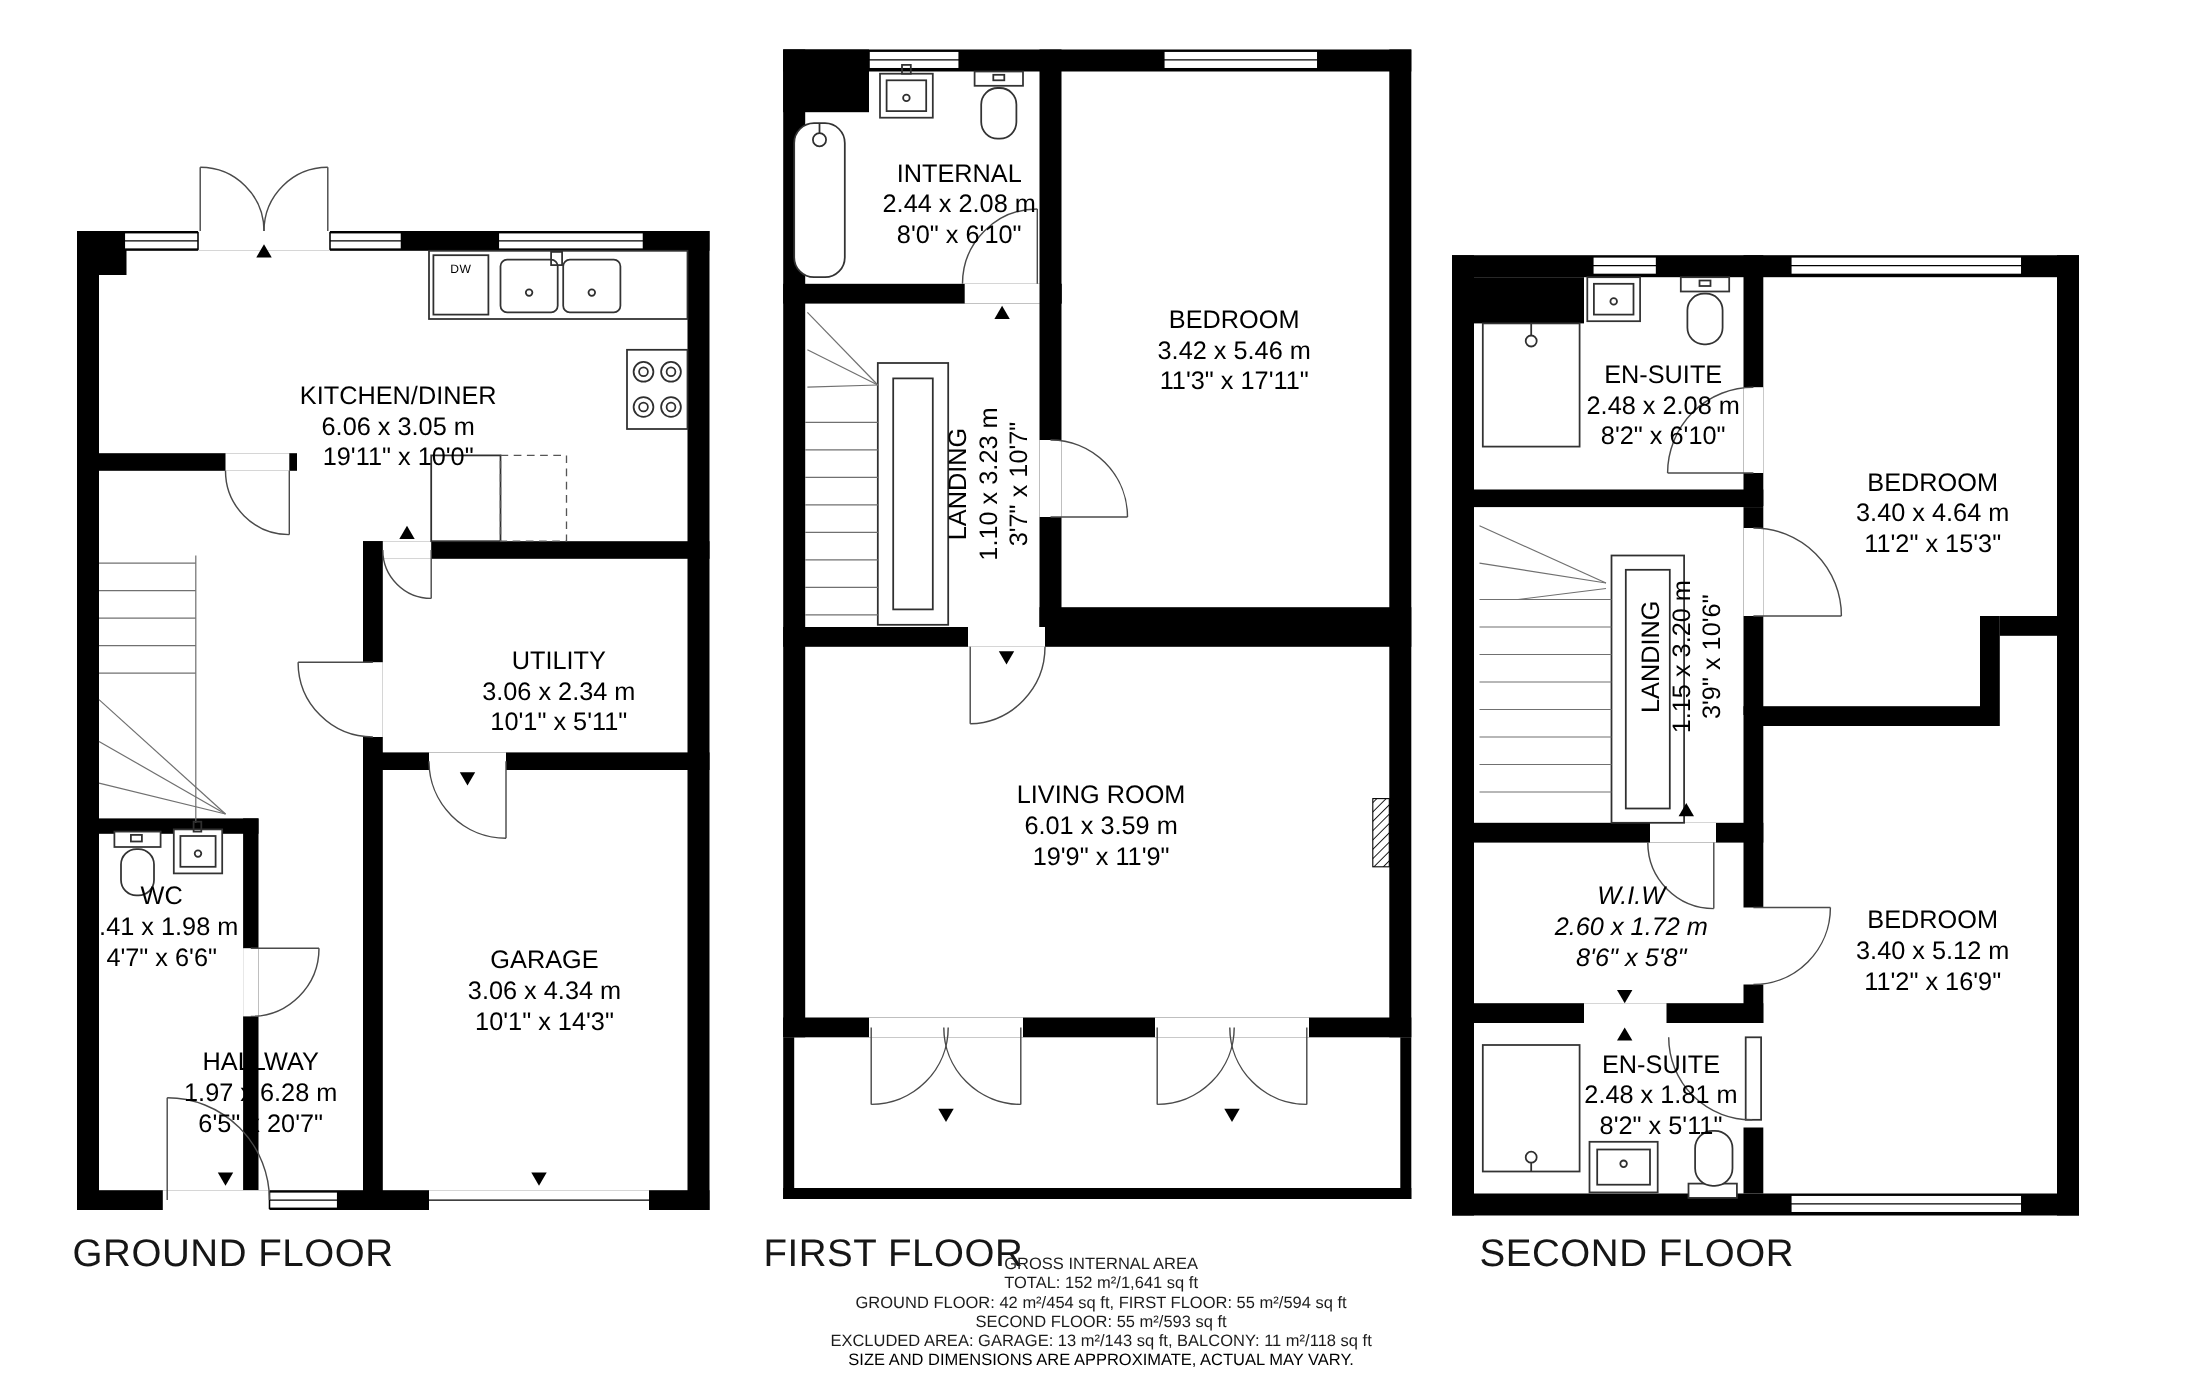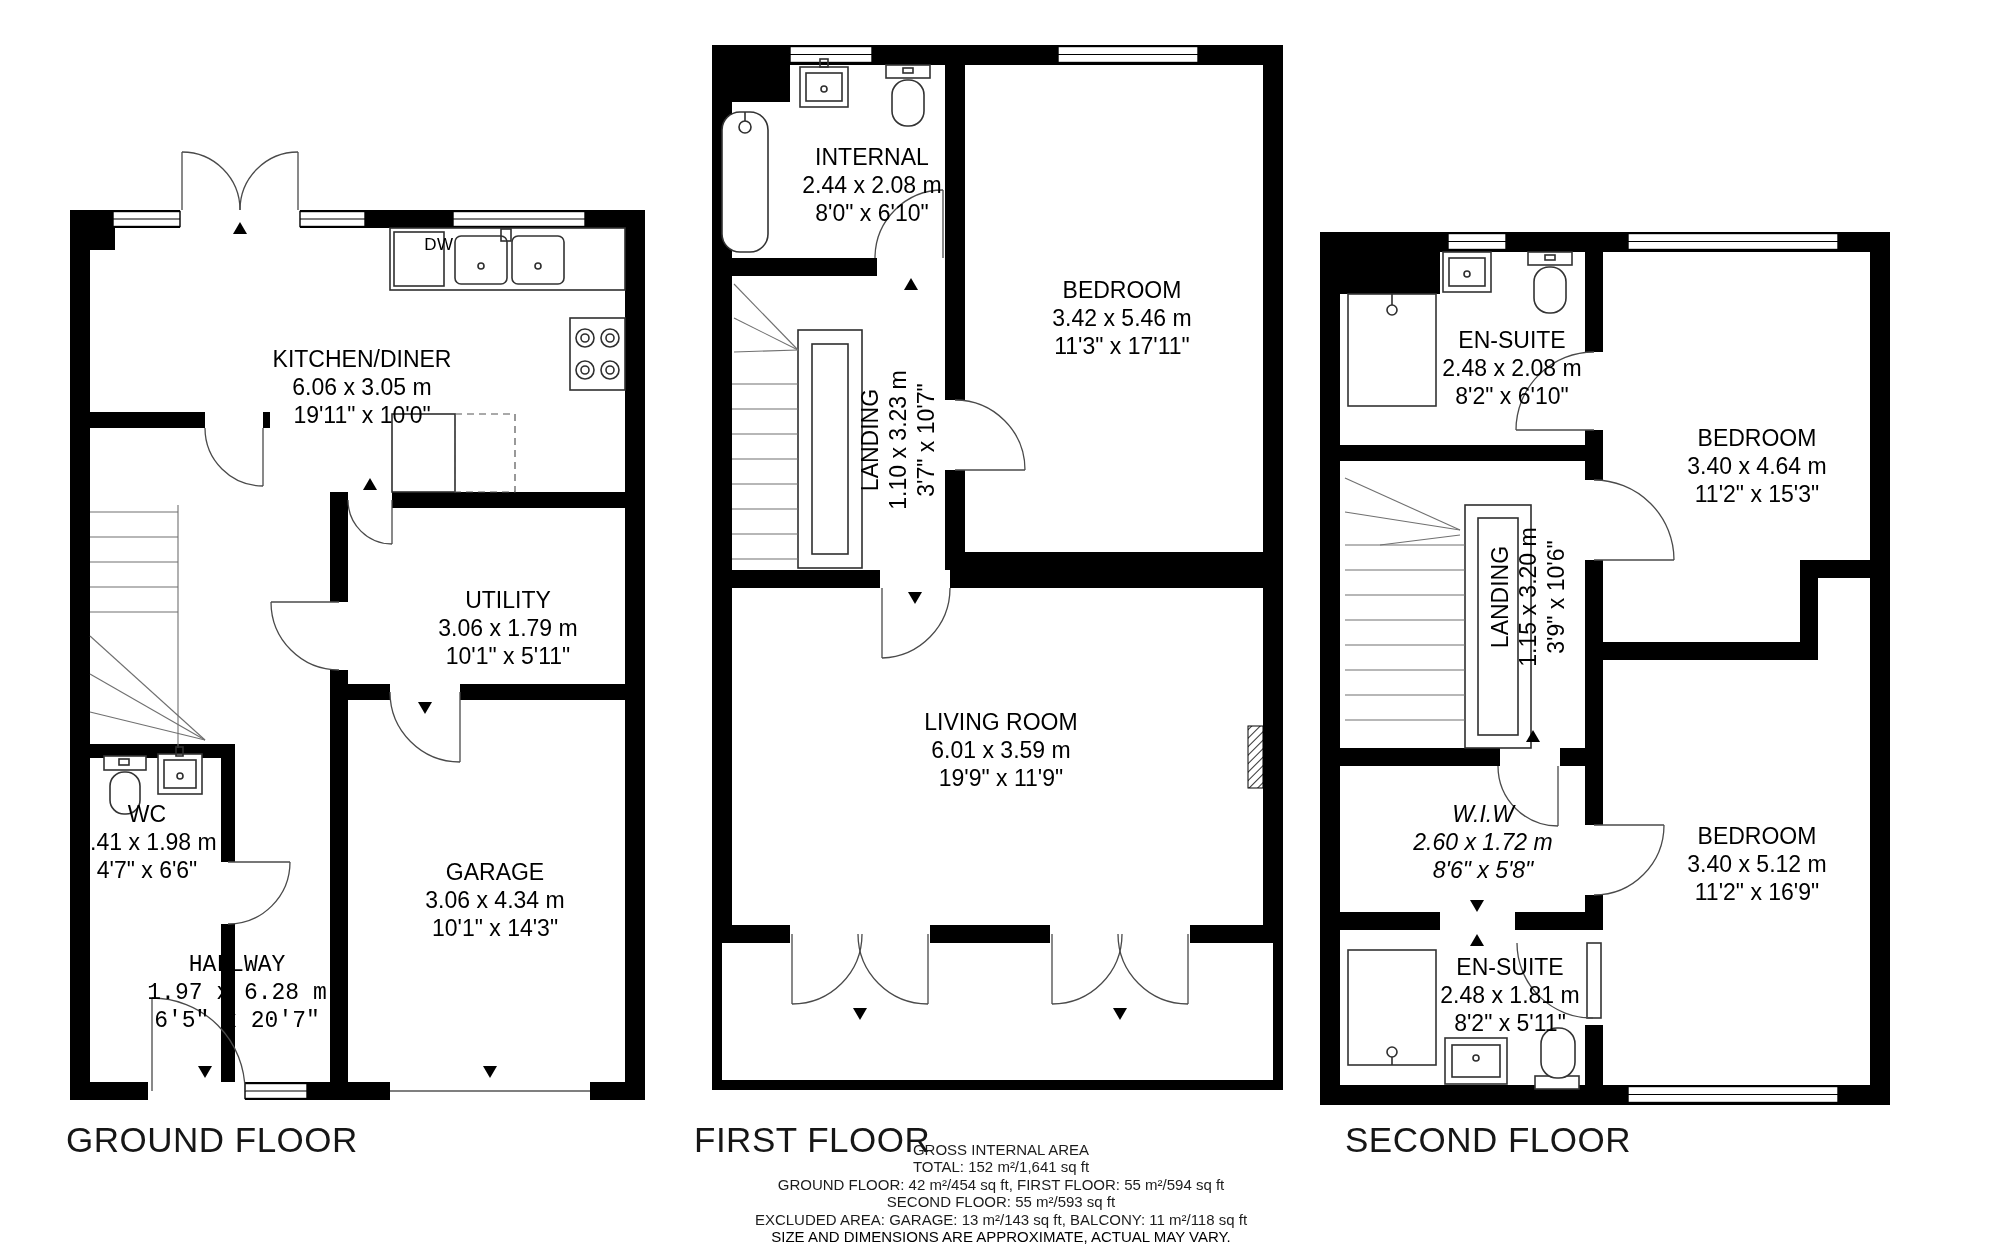--- a/index.html
+++ b/index.html
@@ -9,21 +9,21 @@
   }
   #plan-svg { position:absolute; left:0; top:0; }
   .room-label {
     position:absolute; transform:translate(-50%,-50%);
     text-align:center; white-space:nowrap;
     font-size:23px; line-height:28px; color:#000;
   }
   .room-label.vertical { transform:translate(-50%,-50%) rotate(-90deg); }
   .dw-label {
     position:absolute; transform:translate(-50%,-50%);
-    font-size:17px; color:#000; letter-spacing:0.5px;margin-left:20px;
+    font-size:11px; color:#000; letter-spacing:0.5px;
   }
   .floor-title {
     position:absolute; font-size:35px; color:#161616; letter-spacing:0.5px;
   }
   .footer {
     position:absolute; left:1001px; top:1141px; transform:translateX(-50%);
     text-align:center; white-space:nowrap;
     font-size:15px; line-height:17.4px; color:#1c1c1c;
   }
   .footer .disclaimer { color:#000000; }
@@ -360,29 +360,29 @@
   </g>
 </svg>
 
 <div class="room-label" style="left:362px; top:363px;margin-top:24px;">
   <div>KITCHEN/DINER</div>
   <div>6.06 x 3.05 m</div>
   <div>19'11" x 10'0"</div>
 </div>
 <div class="room-label" style="left:508px; top:628px;">
   <div>UTILITY</div>
-  <div>3.06 x 1.79 m</div>
+  <div>3.06 x 2.34 m</div>
   <div>10'1" x 5'11"</div>
 </div>
 <div class="room-label" style="left:147px; top:842px;">
   <div>WC</div>
   <div>1.41 x 1.98 m</div>
   <div>4'7" x 6'6"</div>
 </div>
-<div class="room-label" style="left:237px; top:993px;font-family:Liberation Mono, monospace;">
+<div class="room-label" style="left:237px; top:993px;">
   <div>HALLWAY</div>
   <div>1.97 x 6.28 m</div>
   <div>6'5" x 20'7"</div>
 </div>
 <div class="room-label" style="left:495px; top:900px;">
   <div>GARAGE</div>
   <div>3.06 x 4.34 m</div>
   <div>10'1" x 14'3"</div>
 </div>
 <div class="dw-label" style="left:419px; top:245px;">DW</div>

